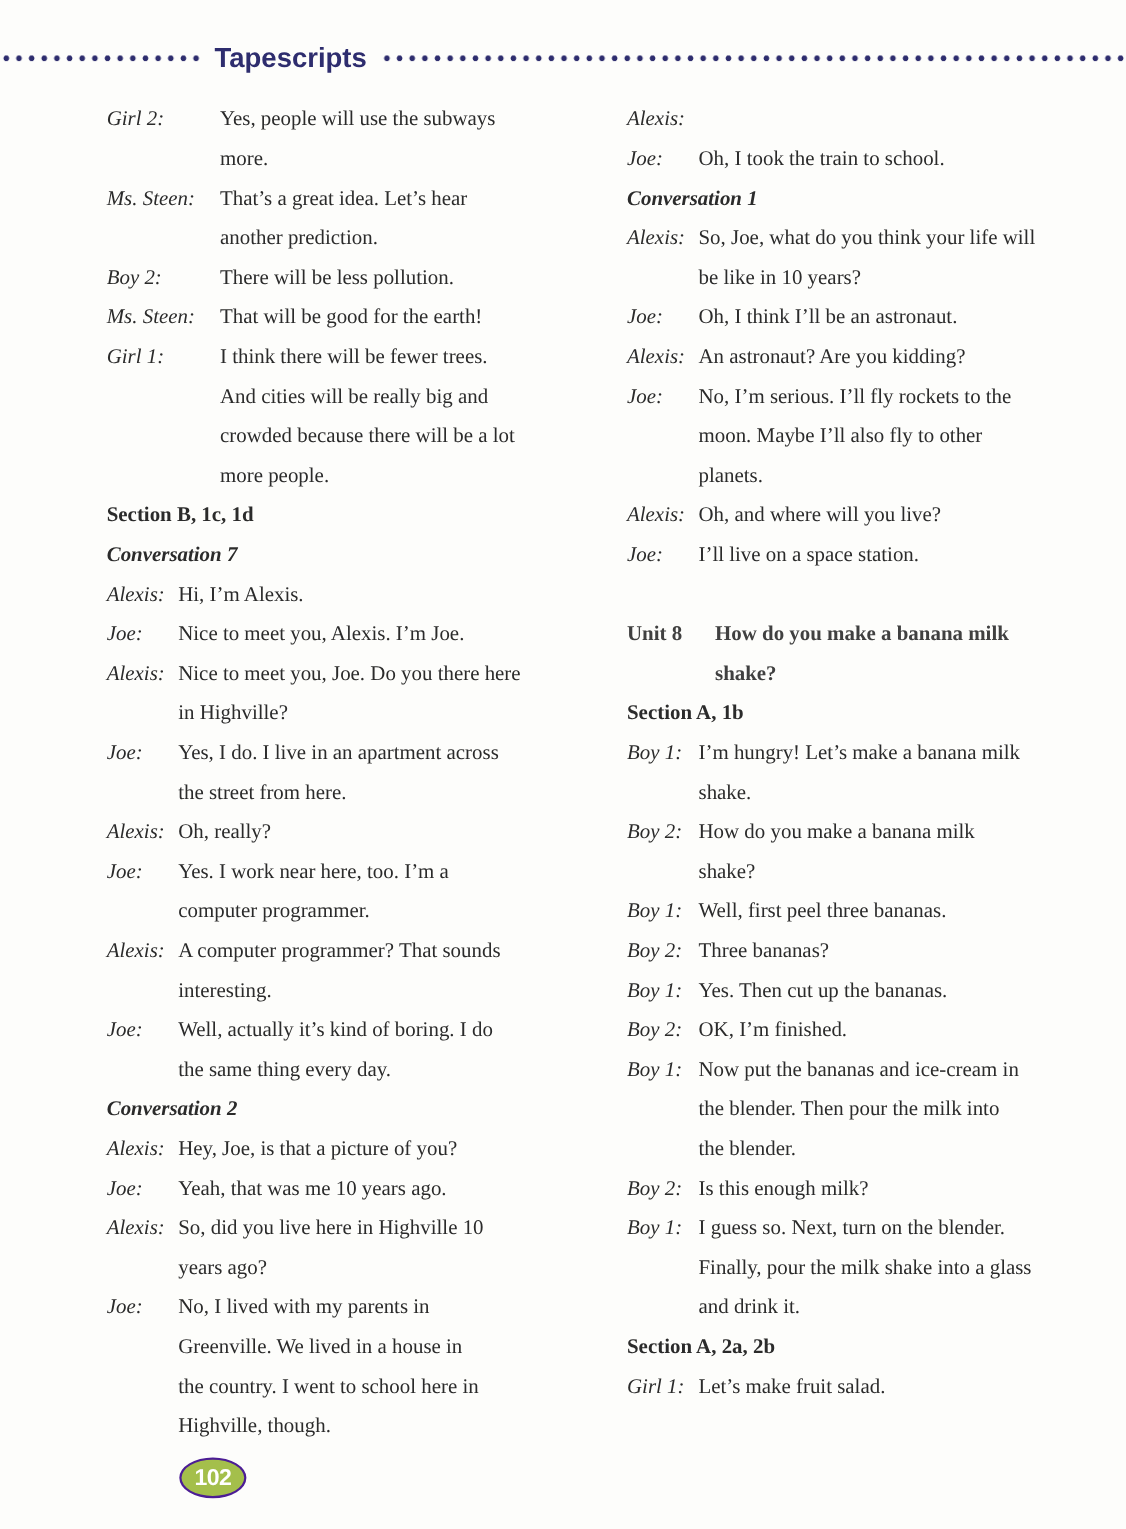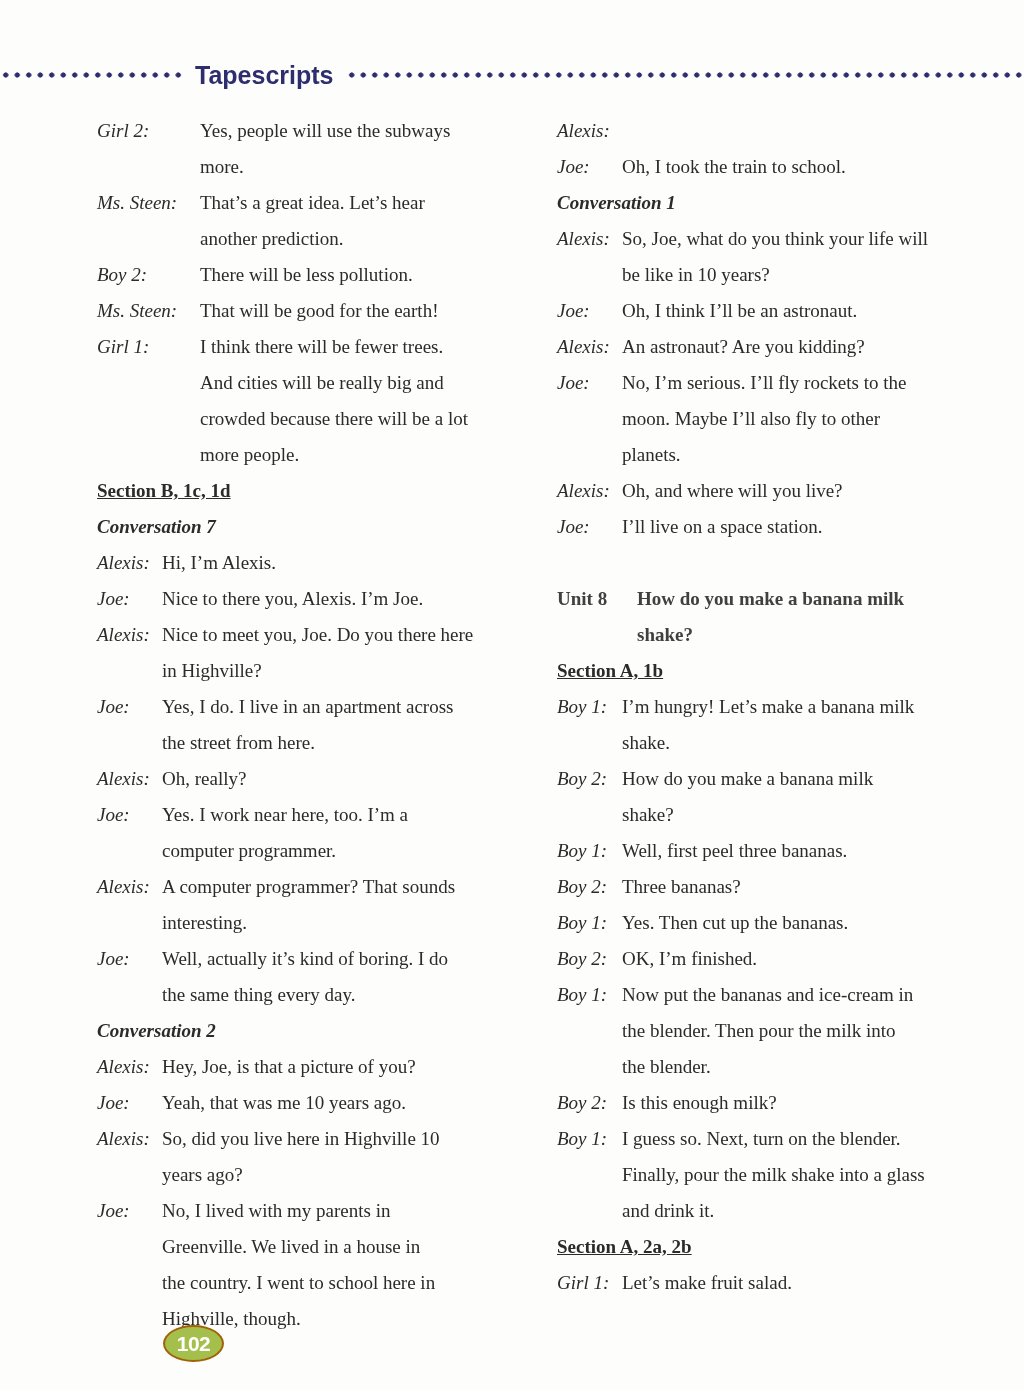--- a/index.html
+++ b/index.html
@@ -13,21 +13,21 @@
     height: 1390px;
     background: #fdfdfb;
     overflow: hidden;
     font-family: "Liberation Serif", "DejaVu Serif", serif;
     color: #2b2b2b;
   }
   
   .page-header {
     display: flex;
     align-items: center;
-    margin-top: 60px;
+    margin-top: 38px;
     height: 30px;
   }
   .dotline {
     height: 12px;
     background-image: radial-gradient(circle, #2e2d6e 2.3px, rgba(46,45,110,0) 2.9px);
     background-size: 11.5px 12px;
     background-repeat: repeat-x;
     background-position: left center;
   }
   .dotline.left { width: 182px; flex: 0 0 182px; }
@@ -39,59 +39,59 @@
     color: #2e2d6e;
     margin: 0 13px;
     white-space: nowrap;
   }
   
   .columns {
     display: flex;
     margin-top: 23px;
     padding-left: 97px;
     padding-right: 12px;
-    gap: 14px;
+    gap: 27px;
   }
   .col { font-size: 19px; line-height: 36px; }
   .col.left  { flex: 0 0 446px; width: 446px; }
   .col.right { flex: 1; }
 
   .dialogue-row { display: flex; }
   .dialogue-row .speaker {
     font-style: italic;
     flex: 0 0 65px;
   }
   .dialogue-row.wide .speaker { flex: 0 0 103px; }
   .dialogue-row .utterance {
     flex: 1;
     white-space: pre-line;
   }
 
-  .section-heading { font-weight: bold; text-decoration: underline; }
+  .section-heading { font-weight: bold; }
   .conversation-heading { font-weight: bold; font-style: italic; }
 
   .unit-heading {
     display: flex;
     font-weight: bold;
     color: #404040;
   }
   .unit-heading .unit-label { flex: 0 0 80px; }
   .unit-heading .unit-title { flex: 1; white-space: pre-line; }
 
   .spacer { height: 36px; }
 
   
   .page-badge {
     position: absolute;
     left: 163px;
     top: 1325px;
     width: 61px;
     height: 37px;
     background: #a4bf4b;
-    border: 2px solid #a16207;
+    border: 2px solid #4c1d95;
     box-sizing: border-box;
     border-radius: 50%;
     display: flex;
     align-items: center;
     justify-content: center;
     font-family: "Liberation Sans", "DejaVu Sans", sans-serif;
     font-weight: bold;
     font-size: 21px;
     color: #ffffff;
     letter-spacing: -0.5px;
@@ -136,21 +136,21 @@
 more people.</span>
         </div>
         <div class="section-heading">Section B, 1c, 1d</div>
         <div class="conversation-heading">Conversation 7</div>
         <div class="dialogue-row narrow">
           <span class="speaker">Alexis:</span>
           <span class="utterance">Hi, I’m Alexis.</span>
         </div>
         <div class="dialogue-row narrow">
           <span class="speaker">Joe:</span>
-          <span class="utterance">Nice to there you, Alexis. I’m Joe.</span>
+          <span class="utterance">Nice to meet you, Alexis. I’m Joe.</span>
         </div>
         <div class="dialogue-row narrow">
           <span class="speaker">Alexis:</span>
           <span class="utterance">Nice to meet you, Joe. Do you there here
 in Highville?</span>
         </div>
         <div class="dialogue-row narrow">
           <span class="speaker">Joe:</span>
           <span class="utterance">Yes, I do. I live in an apartment across
 the street from here.</span>

